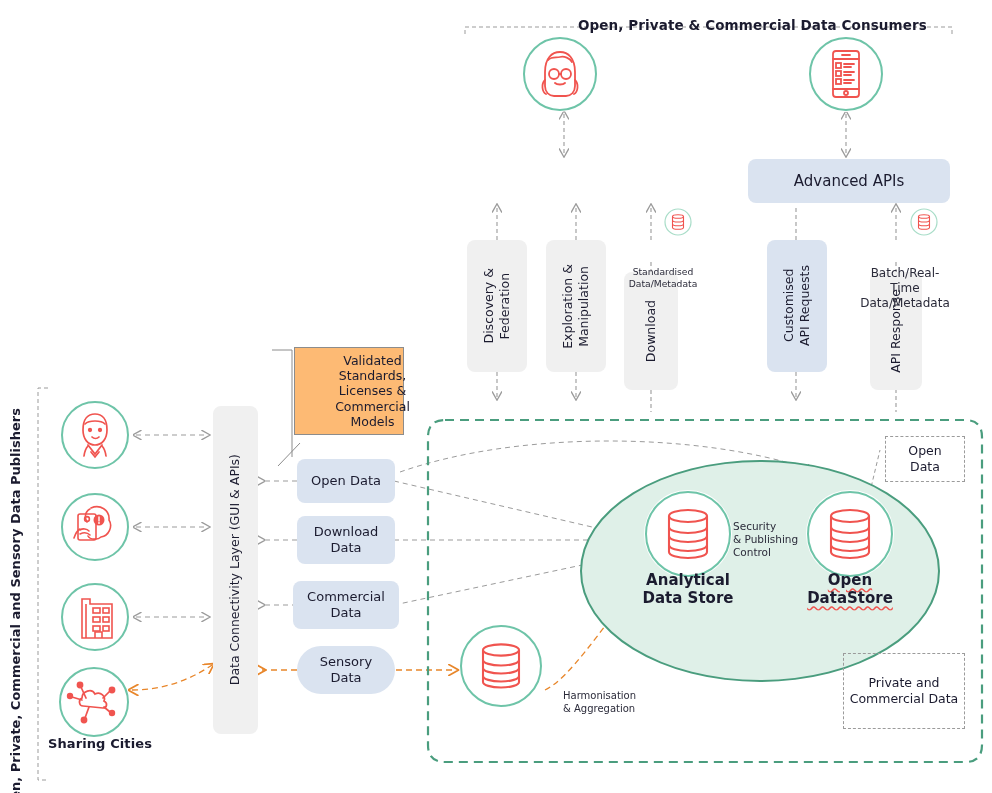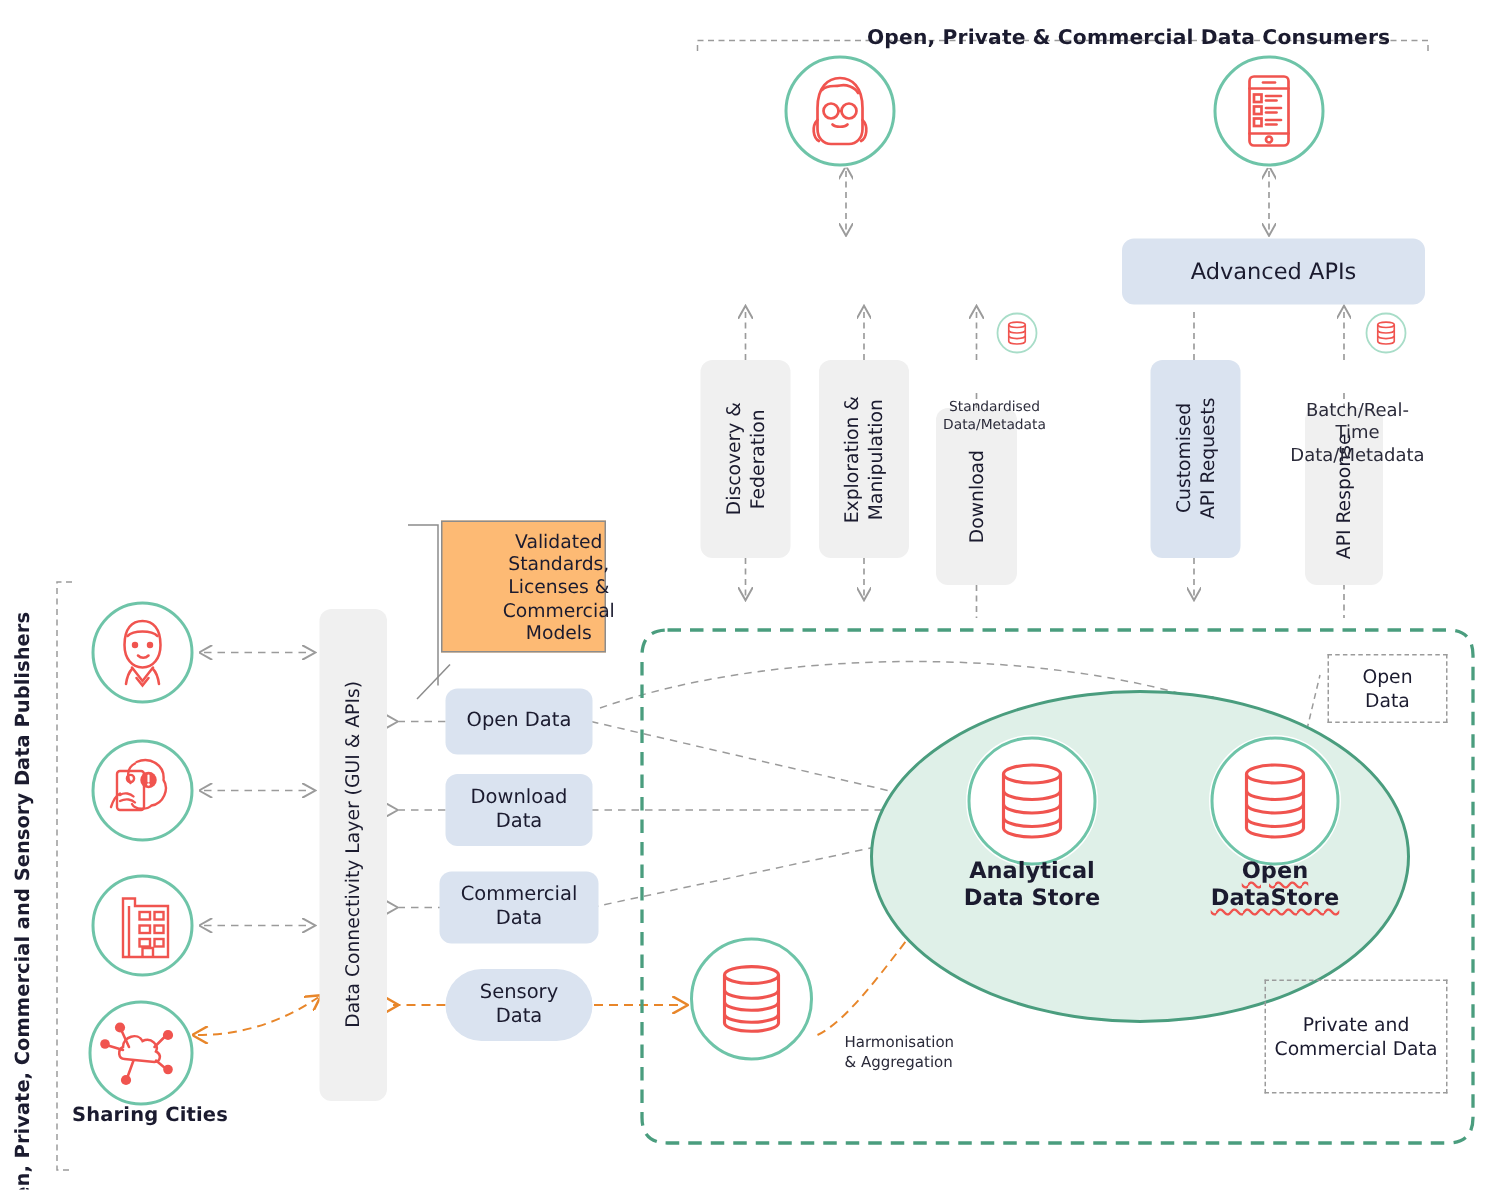--- a/index.html
+++ b/index.html
@@ -419,20 +419,23 @@
         <path d="M25,26 L25,62 C25,65.3 33.5,68 44,68 C54.5,68 63,65.3 63,62 L63,26"></path>
         <path d="M25,37 C25,40.3 33.5,43 44,43 C54.5,43 63,40.3 63,37"></path>
         <path d="M25,46 C25,49.3 33.5,52 44,52 C54.5,52 63,49.3 63,46"></path>
         <path d="M25,55 C25,58.3 33.5,61 44,61 C54.5,61 63,58.3 63,55"></path>
       </g>
     </svg>
   </div>
   <div class="store-title underline-red" style="left:792px; top:571px; width:116px;">Open
 DataStore</div>
 
+  <div class="label" style="left:733px; top:488px; width:80px; font-size:10.5px; color:#2b2b3a;">Security
+&amp; Publishing
+Control</div>
 
   <div class="badge" style="left:459px; top:624px; width:84px; height:84px;">
     <svg width="84" height="84" viewBox="0 0 84 84">
       <circle cx="42" cy="42" r="40" fill="#fff" stroke="#6ec4a8" stroke-width="2"></circle>
       <g fill="none" stroke="#f0544f" stroke-width="2.1">
         <ellipse cx="42" cy="26" rx="18" ry="5.6"></ellipse>
         <path d="M24,26 L24,58 C24,61 32,63.5 42,63.5 C52,63.5 60,61 60,58 L60,26"></path>
         <path d="M24,36 C24,39 32,41.5 42,41.5 C52,41.5 60,39 60,36"></path>
         <path d="M24,44 C24,47 32,49.5 42,49.5 C52,49.5 60,47 60,44"></path>
         <path d="M24,52 C24,55 32,57.5 42,57.5 C52,57.5 60,55 60,52"></path>

